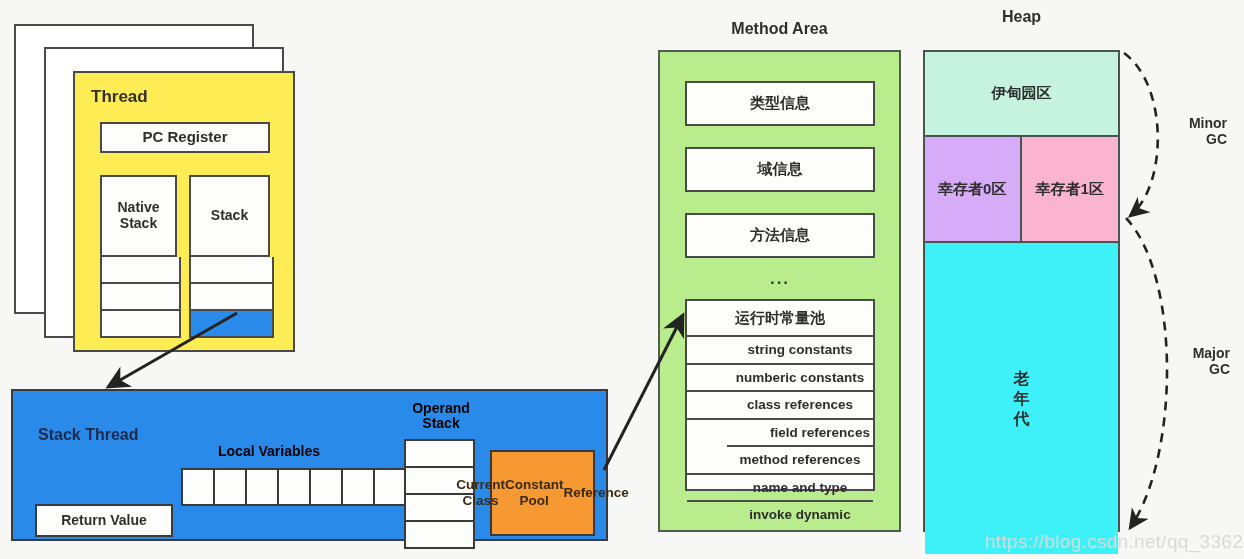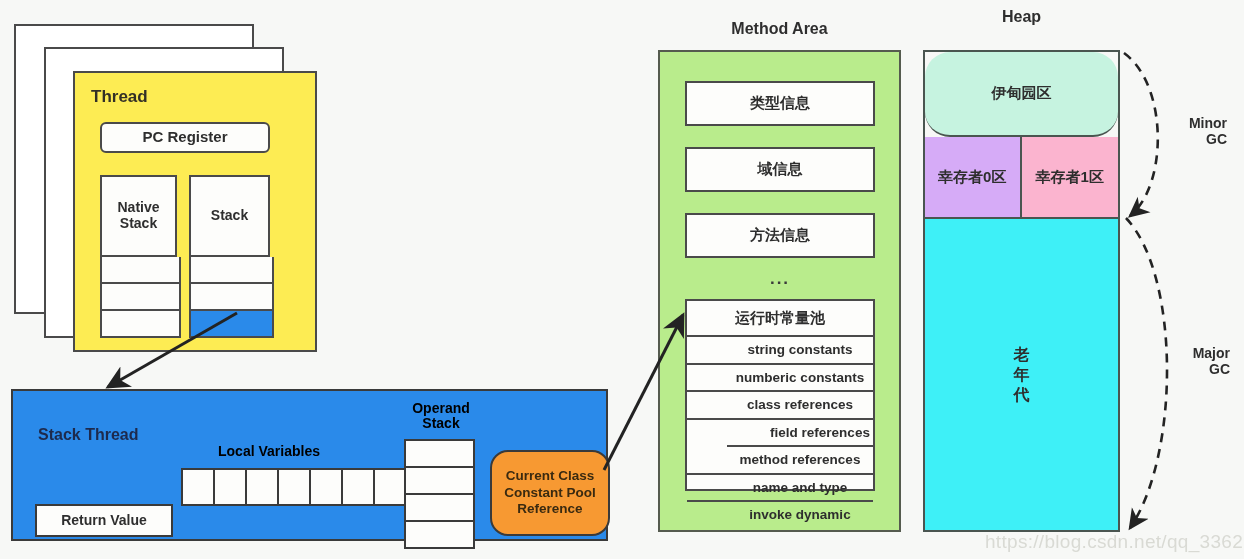--- a/index.html
+++ b/index.html
@@ -150,21 +150,21 @@
   }
   .cp-row:last-child { border-bottom: none; }
 
   
   #heap-box { border: 2px solid #4a5550; }
   .heap-region {
     font-size: 15px;
     font-weight: bold;
     color: #2e2e2e;
   }
-  #eden { background: #c6f3e0; border-bottom: 2px solid #4a5550; border-radius: 25px; }
+  #eden { background: #c6f3e0; border-bottom: 2px solid #4a5550; }
   #surv0 { background: #d6abf7; border-right: 2px solid #4a5550; border-bottom: 2px solid #4a5550; }
   #surv1 { background: #fbb4cf; border-bottom: 2px solid #4a5550; }
   #oldgen { background: #3ef0f7; font-size: 16px; line-height: 1.25; }
 
   .gc-label {
     font-size: 14px;
     font-weight: bold;
     color: #2e2e2e;
     text-align: right;
     line-height: 1.15;
@@ -186,24 +186,24 @@
   }
 </style>
 </head>
 <body>
 
 <div id="canvas">
 
   <div class="abs card-white" style="left:14px; top:24px; width:240px; height:290px;"></div>
   <div class="abs card-white" style="left:44px; top:47px; width:240px; height:291px;"></div>
 
-  <div class="abs thread-card" style="left:73px; top:71px; width:244px; height:281px;">
+  <div class="abs thread-card" style="left:73px; top:71px; width:222px; height:281px;">
     <div class="abs label-dark" id="thread-title" style="left:16px; top:14px;">Thread</div>
 
-    <div class="abs inner-white center-text" style="left:25px; top:49px; width:170px; height:31px; font-size:15px; font-weight:bold; color:#2e2e2e;border-radius:6px;">
+    <div class="abs inner-white center-text" style="left:25px; top:49px; width:170px; height:31px; font-size:15px; font-weight:bold; color:#2e2e2e;">
       <span>PC Register</span>
     </div>
 
     <div class="abs" style="left:25px; top:102px; width:77px; height:157px;">
       <div class="inner-white center-text label-dark stack-col-head" style="width:77px; height:82px; box-sizing:border-box;">
         <span>Native Stack</span>
       </div>
       <div class="cell" style="width:77px; height:25px;"></div>
       <div class="cell" style="width:77px; height:25px;"></div>
       <div class="cell" style="width:77px; height:25px;"></div>
@@ -242,21 +242,21 @@
       <div>Operand</div>
       <div>Stack</div>
     </div>
     <div class="abs" style="left:391px; top:48px;">
       <div class="os-cell" style="width:67px; height:25px;"></div>
       <div class="os-cell" style="width:67px; height:25px;"></div>
       <div class="os-cell" style="width:67px; height:25px;"></div>
       <div class="os-cell" style="width:67px; height:25px;"></div>
     </div>
 
-    <div class="abs center-text" id="ccpr" style="left:477px; top:59px; width:120px; height:86px; flex-direction:column;border-radius:18px;">
+    <div class="abs center-text" id="ccpr" style="left:477px; top:59px; width:105px; height:86px; ">
       <div>Current Class</div>
       <div>Constant Pool</div>
       <div>Reference</div>
     </div>
   </div>
 
   <div class="abs" style="left:658px; top:20px; width:243px;">
     <div id="method-area-title">Method Area</div>
   </div>
 
@@ -303,21 +303,21 @@
   </div>
 
   <div class="abs" style="left:923px; top:8px; width:197px;">
     <div id="heap-title">Heap</div>
   </div>
 
   <div class="abs" id="heap-box" style="left:923px; top:50px; width:197px; height:482px;">
     <div class="center-text heap-region" id="eden" style="width:100%; height:85px; box-sizing:border-box;">
       <span>伊甸园区</span>
     </div>
-    <div style="display:flex; width:100%; height:82px;">
+    <div style="display:flex; width:100%; height:106px;">
       <div class="center-text heap-region" id="surv0" style="width:50%; height:100%; box-sizing:border-box;">
         <span>幸存者0区</span>
       </div>
       <div class="center-text heap-region" id="surv1" style="width:50%; height:100%; box-sizing:border-box;">
         <span>幸存者1区</span>
       </div>
     </div>
     <div class="center-text heap-region" id="oldgen" style="width:100%; height:311px; box-sizing:border-box; flex-direction:column; font-weight:bold;">
       <div>老</div>
       <div>年</div>

